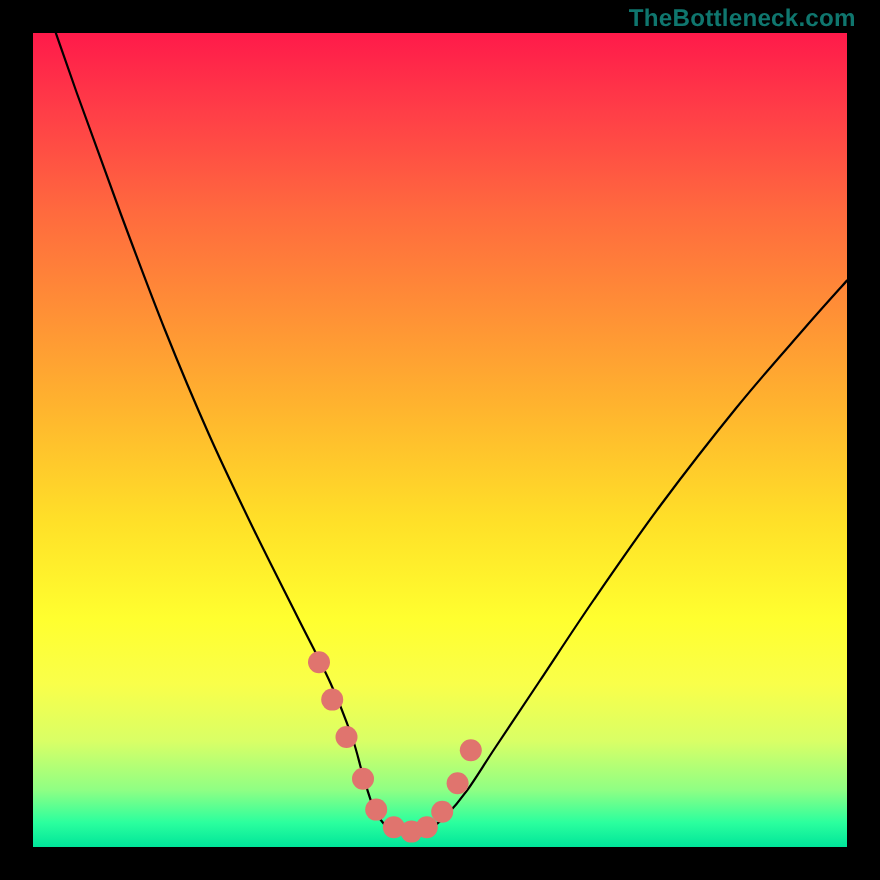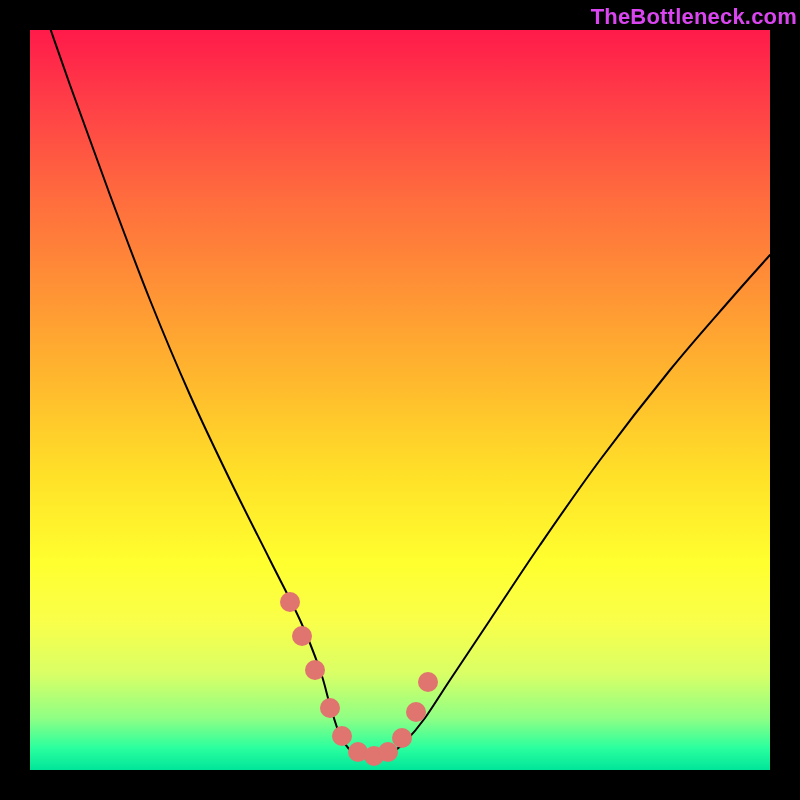--- a/index.html
+++ b/index.html
@@ -6,25 +6,25 @@
   html, body { width: 800px; height: 800px; overflow: hidden; background: #000; }
   .frame {
     position: relative;
     width: 800px;
     height: 800px;
     background: #000;
   }
   .watermark {
     position: absolute;
     top: 4px;
-    right: 3px;
+    right: 22px;
     font-family: Arial, Helvetica, sans-serif;
     font-size: 22px;
     font-weight: 600;
-    color: #d946ef;
+    color: #0f766e;
     letter-spacing: 0.2px;
     z-index: 10;
   }
   .plot-area {
     position: absolute;
     left: 30px;
     top: 30px;
     width: 740px;
     height: 740px;
     overflow: hidden;

